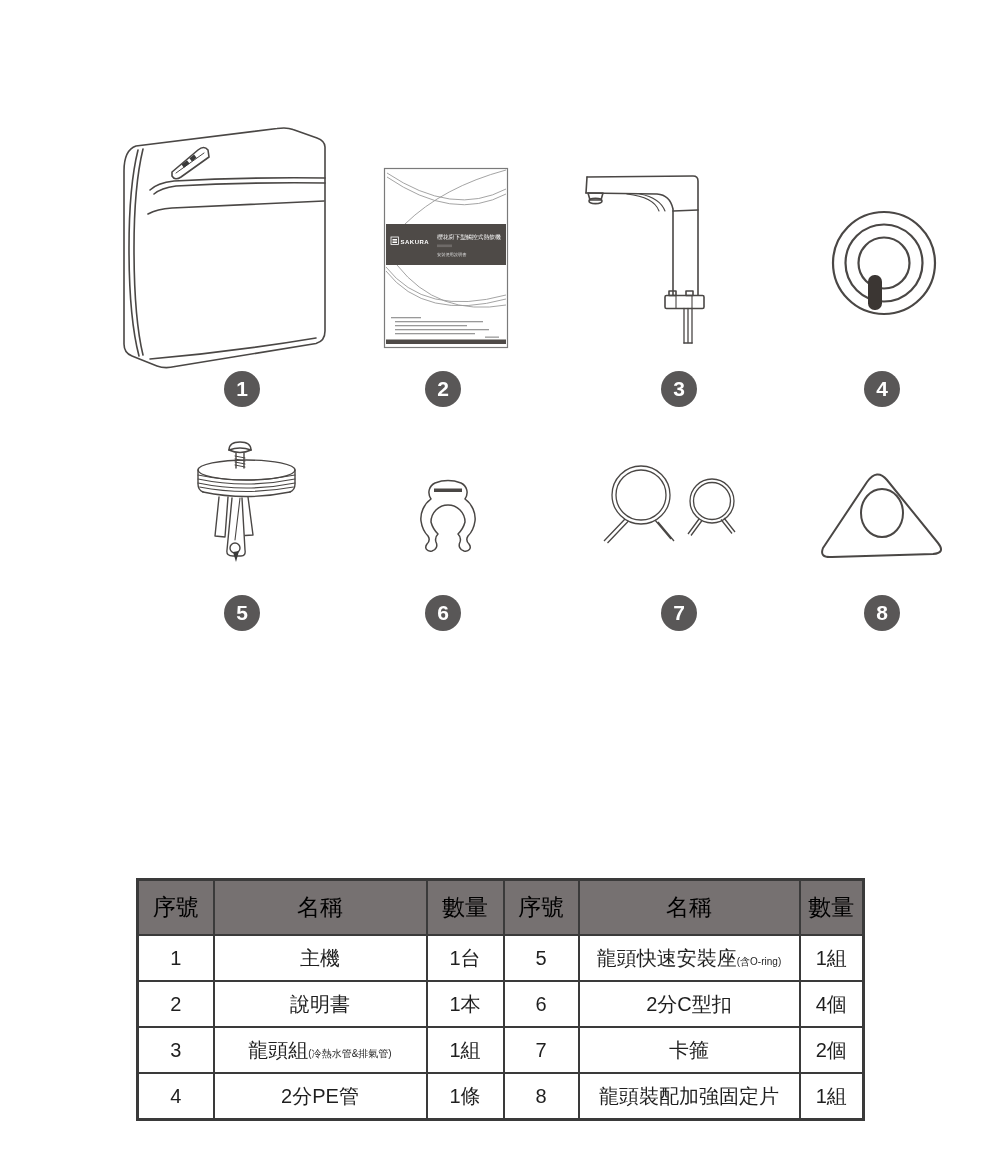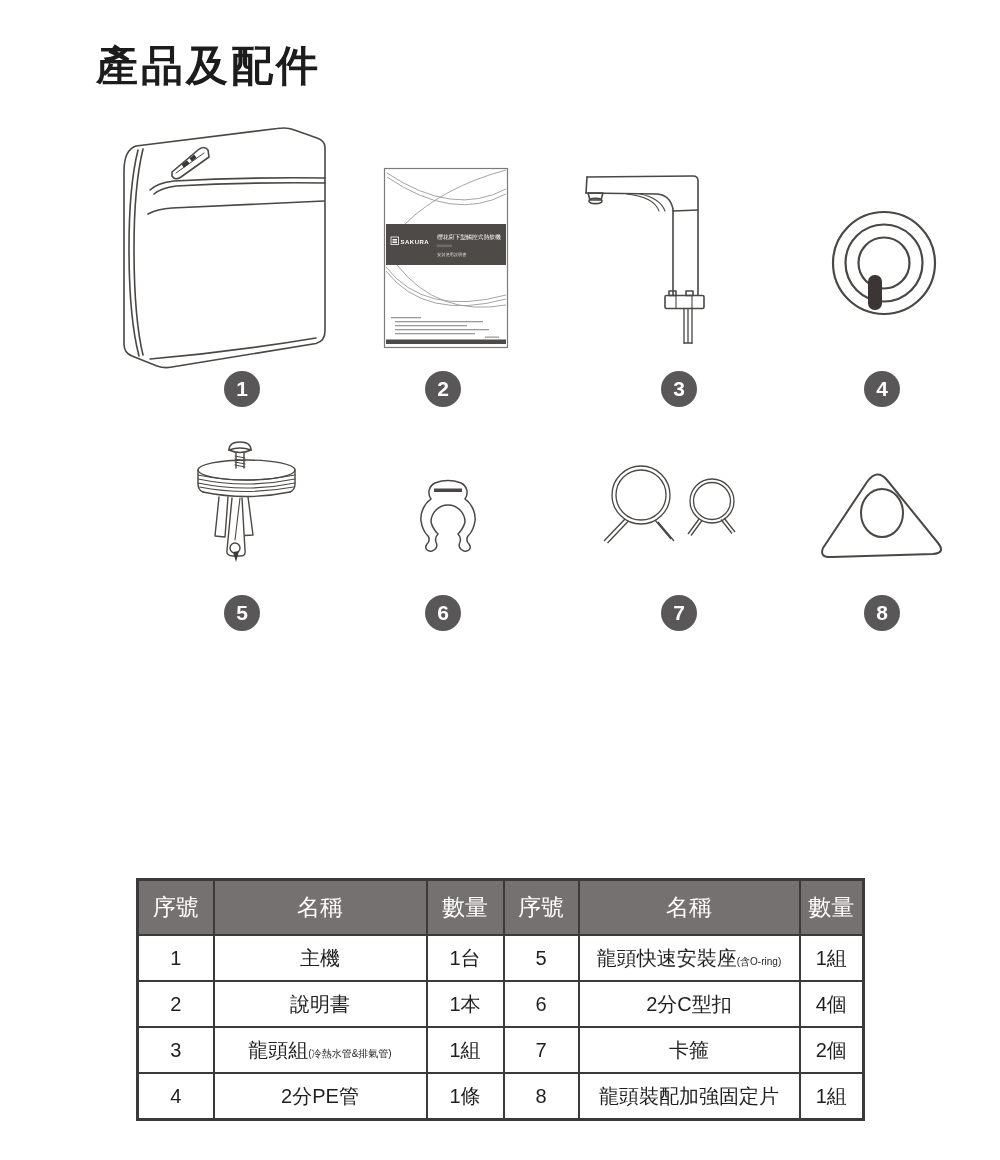--- a/index.html
+++ b/index.html
@@ -26,36 +26,35 @@
   .parts-table {
     position:absolute; left:136px; top:878px; width:726px;
     border-collapse:collapse; table-layout:fixed;
     border:3px solid #3a3a3a;
   }
   .parts-table th, .parts-table td {
     border:2px solid #3a3a3a; text-align:center; vertical-align:middle;
     padding:0 3px; overflow:hidden; white-space:nowrap;
   }
   .parts-table th {
-    background:#767171; color:#ffffff; font-weight:normal;
+    background:#767171; color:#000000; font-weight:normal;
     font-size:23px; height:53px;
   }
   .parts-table td { font-size:20px; color:#1f1f1f; height:44px; }
   .sm { font-size:10px; }
   .mc-brand { font-size:6px; font-weight:bold; fill:#ffffff; letter-spacing:0.5px; }
   .mc-title { font-size:5.8px; fill:#ffffff; }
   .mc-sub   { font-size:4.2px; fill:#dddddd; }
   svg text { font-family:"Liberation Sans","DejaVu Sans",sans-serif; }
 </style>
 </head>
 <body>
 
 <div class="canvas">
 
-  <div class="page-title">產品及配件</div>
 
   <div class="fig" style="left:112px; top:126px;">
     <svg width="220" height="250" viewBox="0 0 220 250" fill="none" stroke="#4a4745" stroke-width="1.6" stroke-linejoin="round" stroke-linecap="round">
       <path d="M24,20 L165,2.5 Q175,1 181,3.5 L205,12 Q213,15 213,21 L213,205 Q213,215 204,217.5 L63,240.5 Q53,243 45,240 L20,230 Q12,227 12,218 L12,45 Q12,24 24,20 Z"></path>
       <path d="M26,24 Q17,60 17,122 Q17,192 27,230"></path>
       <path d="M31,23 Q22,60 22,122 Q22,192 31,229"></path>
       <path d="M213,52 Q135,51 62,55 Q45,57 38,64"></path>
       <path d="M213,57 Q135,56 64,60 Q49,62 42,68"></path>
       <path d="M36,88 Q45,83 60,82 Q140,78 212,75"></path>
       <path d="M38,233 Q120,226 204,212"></path>

